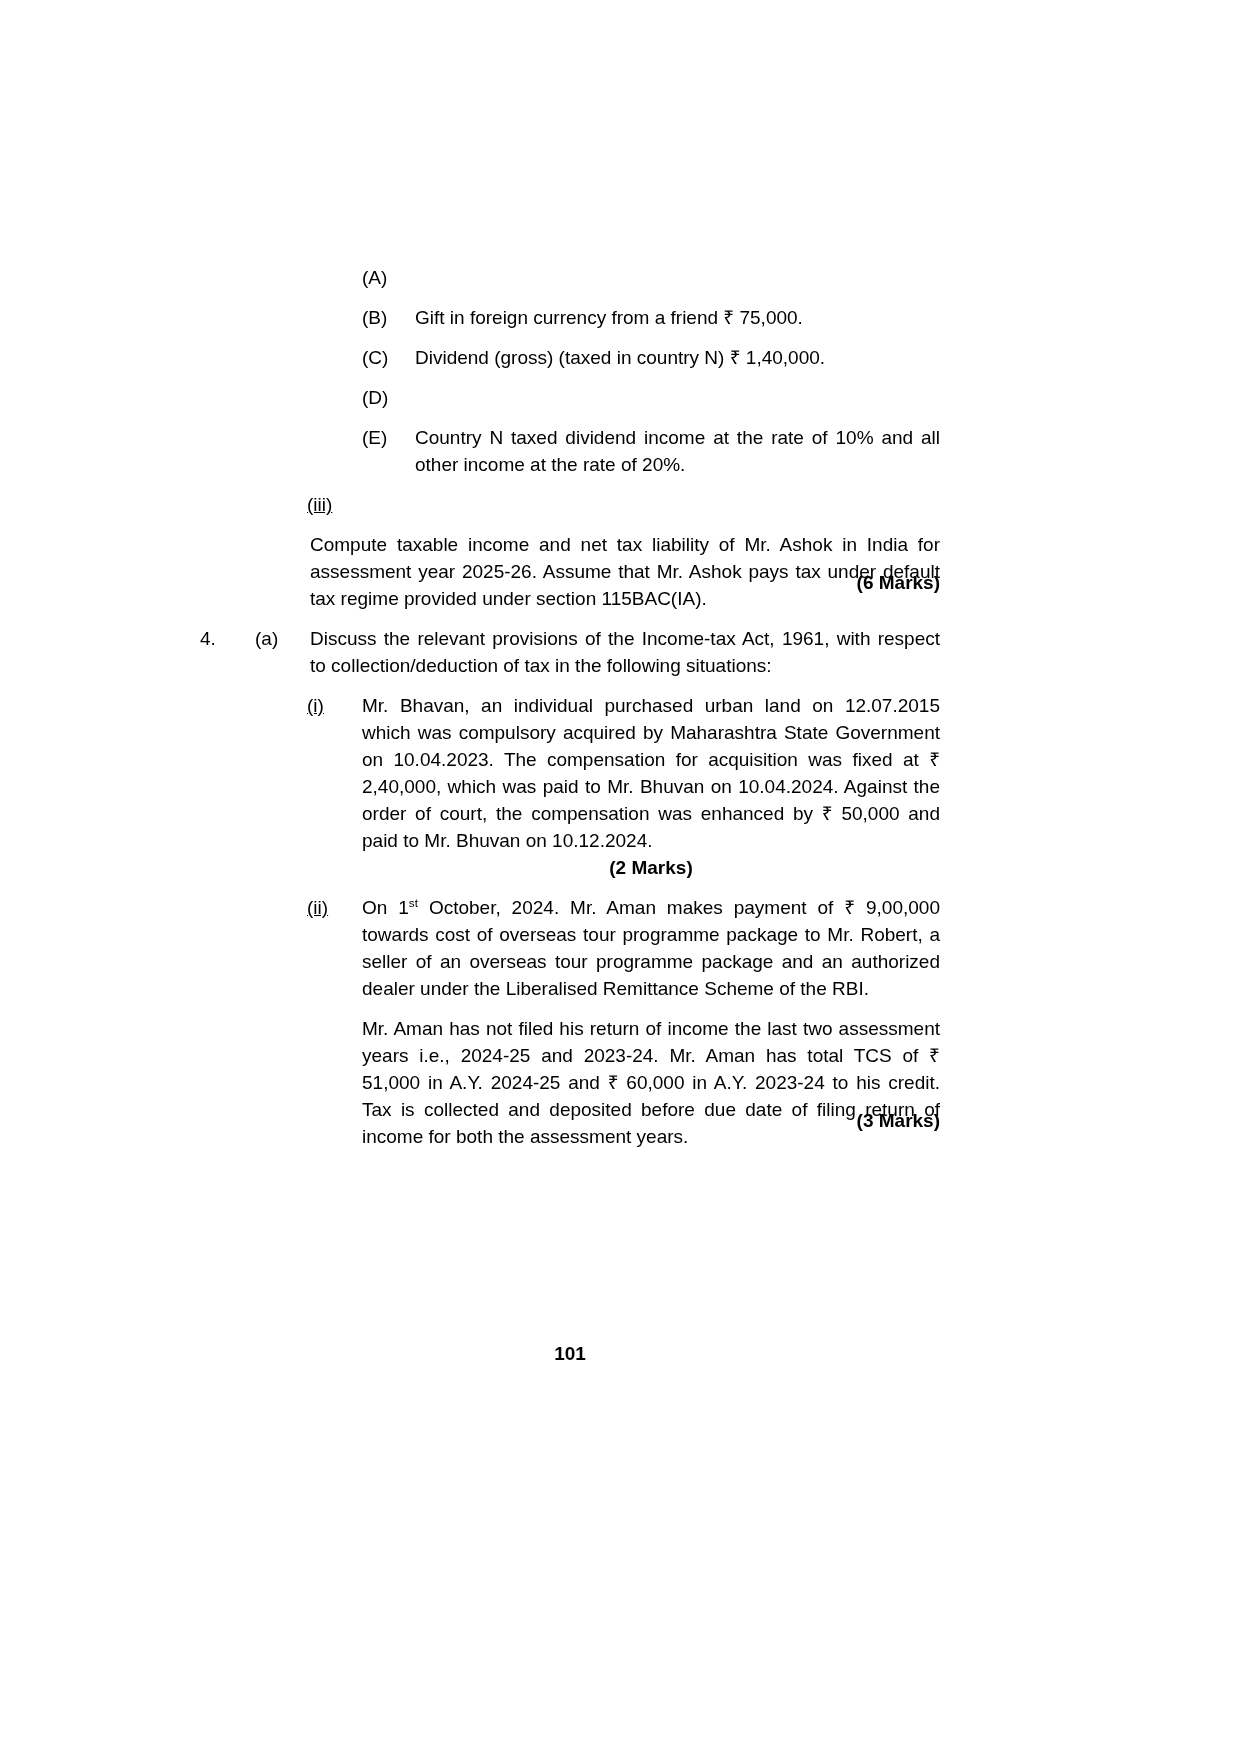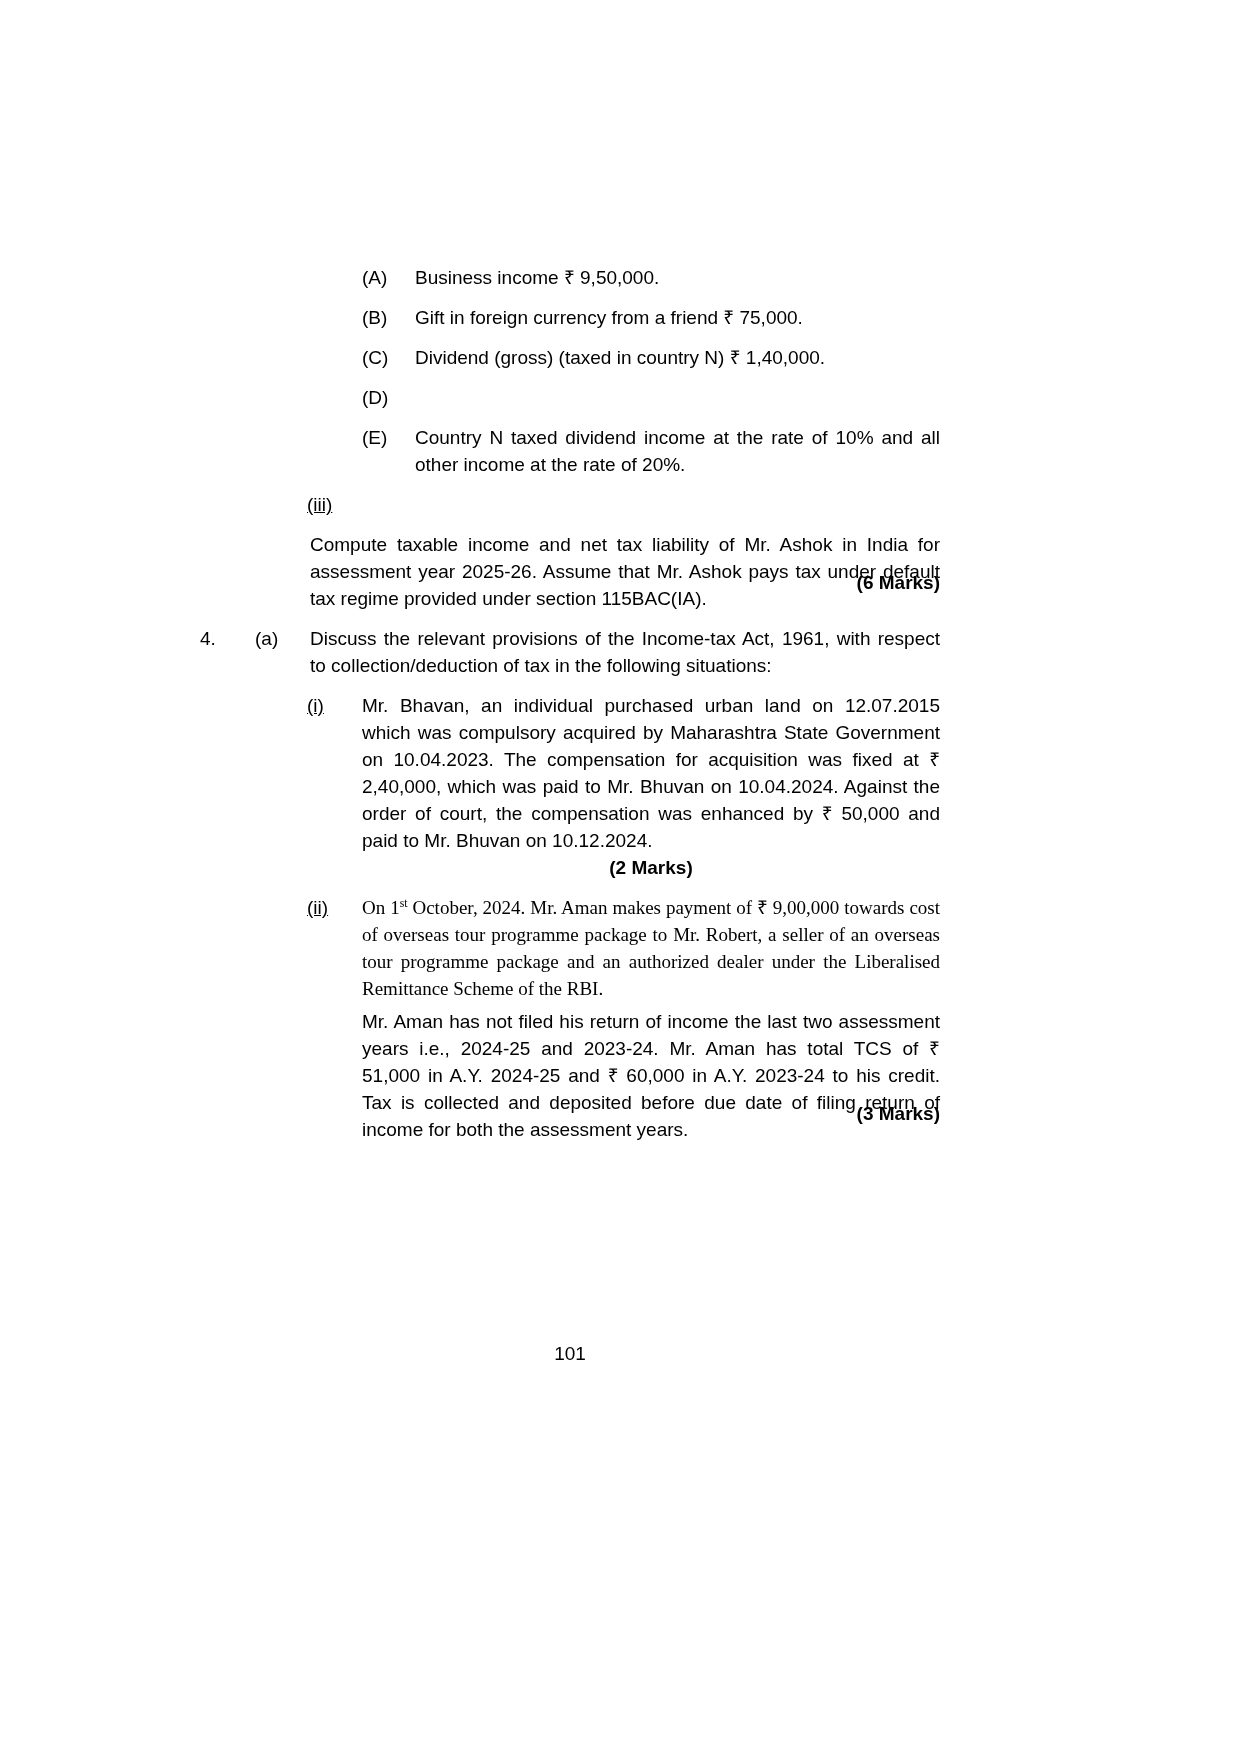--- a/index.html
+++ b/index.html
@@ -30,51 +30,50 @@
   .roman { padding-left: 107px; }
   .roman .lbl { width: 55px; text-decoration: underline; }
   
   .compute { padding-left: 110px; margin-top: 8px; }
   
   .qnum { width: 55px; flex: 0 0 auto; }
   .qpart { width: 55px; flex: 0 0 auto; }
   .txt { flex: 1 1 auto; min-width: 0; text-align: justify; }
   .just { text-align: justify; }
   .rel { position: relative; }
-  .para-gap { margin-bottom: 6px; font-family: Liberation Serif, serif; }
+  .para-gap { margin-bottom: 13px; }
   .marks-abs {
     position: absolute;
     right: 0;
     bottom: 16px;
     font-weight: bold;
     white-space: nowrap;
   }
   .marks-line {
     text-align: center;
     font-weight: bold;
   }
   sup { font-size: 0.62em; vertical-align: super; line-height: 0; }
   .page-number {
     position: absolute;
     top: 1340px;
     left: 200px;
     width: 740px;
     text-align: center;
-    font-weight: normal;
+    font-weight: bold;
   }
 </style>
 </head>
 <body>
 
 <div class="page">
   <div class="content">
 
     <div class="row abc">
       <span class="lbl">(A)</span>
-      <p class="txt">Business income ₹ 9,50,000.</p>
     </div>
 
     <div class="row abc">
       <span class="lbl">(B)</span>
       <p class="txt">Gift in foreign currency from a friend ₹ 75,000.</p>
     </div>
 
     <div class="row abc">
       <span class="lbl">(C)</span>
       <p class="txt">Dividend (gross) (taxed in country N) ₹ 1,40,000.</p>

